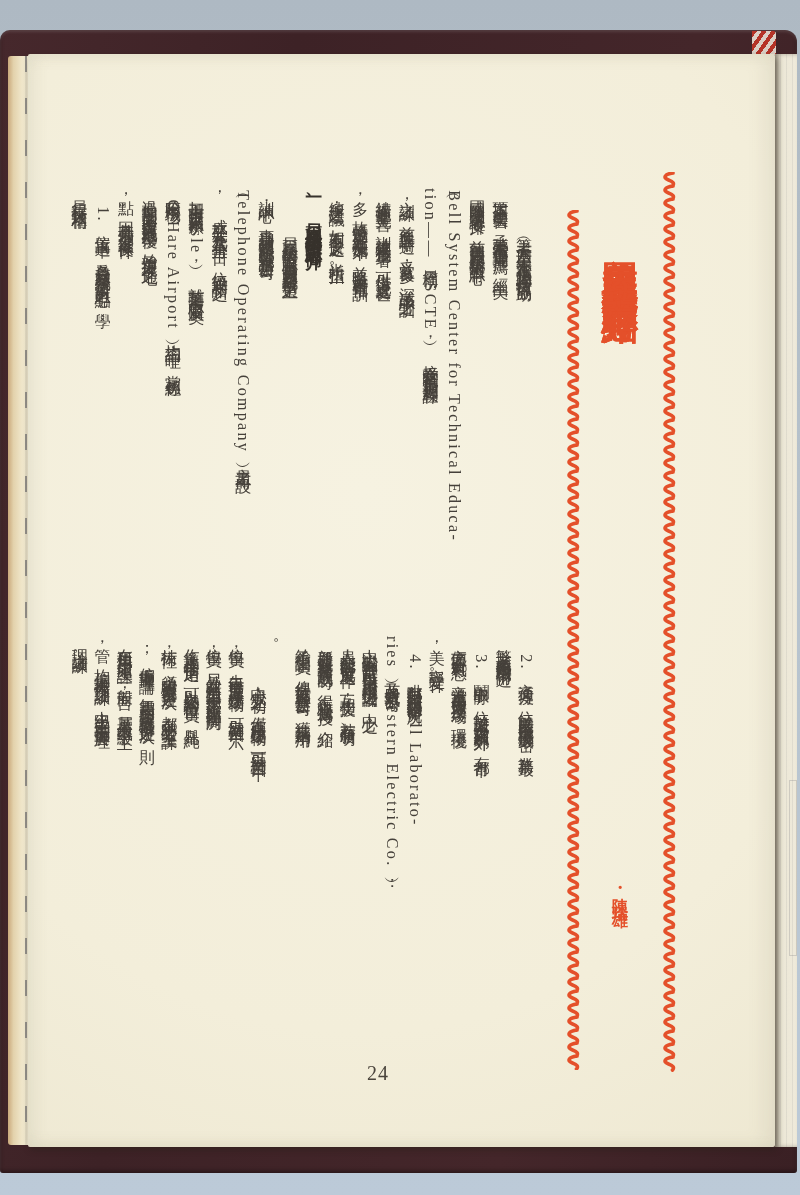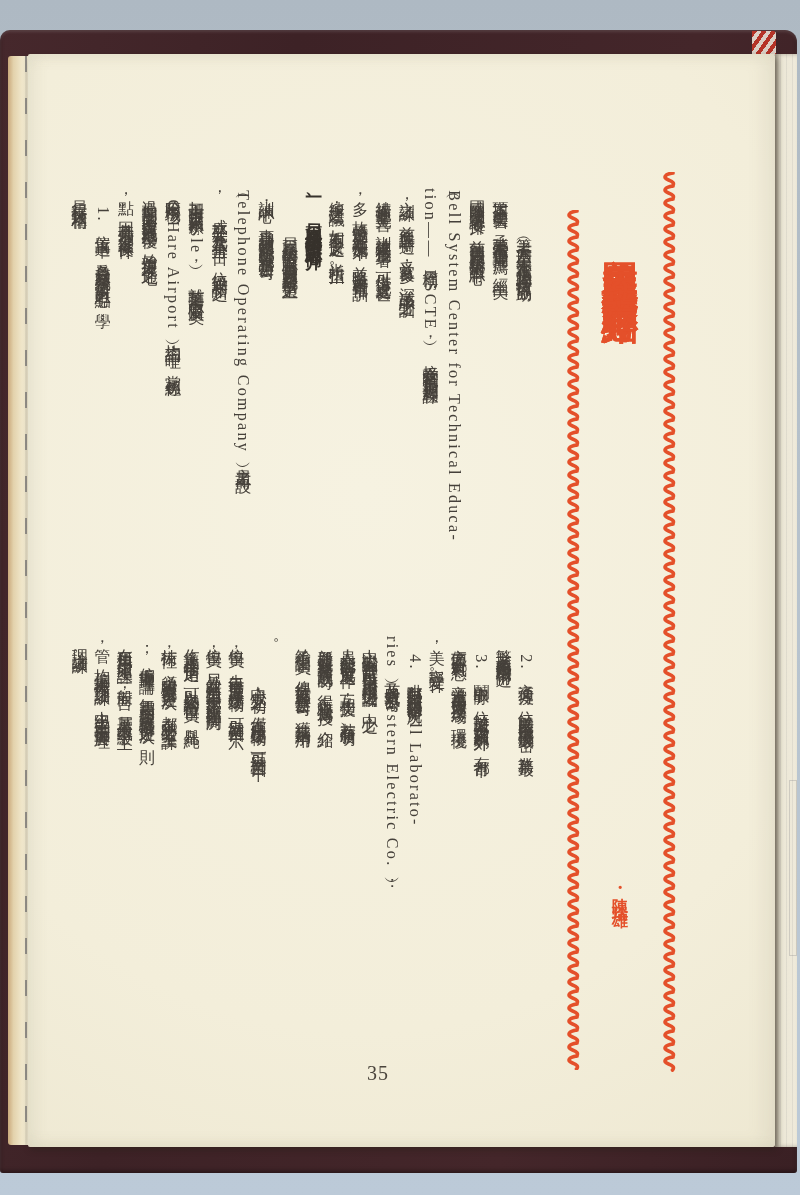--- a/index.html
+++ b/index.html
@@ -155,15 +155,15 @@
     </div>
     <div class="chain right">
       <svg xmlns="http://www.w3.org/2000/svg" width="16" height="906" viewBox="0 0 16 906">
           <path d="M12 1 C3.5 2 1.5 6 7.5 8 C12.5 9.8 13.5 11.6 11.5 14 M12 14 C3.5 15 1.5 19 7.5 21 C12.5 22.8 13.5 24.6 11.5 27 M12 27 C3.5 28 1.5 32 7.5 34 C12.5 35.8 13.5 37.6 11.5 40 M12 40 C3.5 41 1.5 45 7.5 47 C12.5 48.8 13.5 50.6 11.5 53 M12 53 C3.5 54 1.5 58 7.5 60 C12.5 61.8 13.5 63.6 11.5 66 M12 66 C3.5 67 1.5 71 7.5 73 C12.5 74.8 13.5 76.6 11.5 79 M12 79 C3.5 80 1.5 84 7.5 86 C12.5 87.8 13.5 89.6 11.5 92 M12 92 C3.5 93 1.5 97 7.5 99 C12.5 100.8 13.5 102.6 11.5 105 M12 105 C3.5 106 1.5 110 7.5 112 C12.5 113.8 13.5 115.6 11.5 118 M12 118 C3.5 119 1.5 123 7.5 125 C12.5 126.8 13.5 128.6 11.5 131 M12 131 C3.5 132 1.5 136 7.5 138 C12.5 139.8 13.5 141.6 11.5 144 M12 144 C3.5 145 1.5 149 7.5 151 C12.5 152.8 13.5 154.6 11.5 157 M12 157 C3.5 158 1.5 162 7.5 164 C12.5 165.8 13.5 167.6 11.5 170 M12 170 C3.5 171 1.5 175 7.5 177 C12.5 178.8 13.5 180.6 11.5 183 M12 183 C3.5 184 1.5 188 7.5 190 C12.5 191.8 13.5 193.6 11.5 196 M12 196 C3.5 197 1.5 201 7.5 203 C12.5 204.8 13.5 206.6 11.5 209 M12 209 C3.5 210 1.5 214 7.5 216 C12.5 217.8 13.5 219.6 11.5 222 M12 222 C3.5 223 1.5 227 7.5 229 C12.5 230.8 13.5 232.6 11.5 235 M12 235 C3.5 236 1.5 240 7.5 242 C12.5 243.8 13.5 245.6 11.5 248 M12 248 C3.5 249 1.5 253 7.5 255 C12.5 256.8 13.5 258.6 11.5 261 M12 261 C3.5 262 1.5 266 7.5 268 C12.5 269.8 13.5 271.6 11.5 274 M12 274 C3.5 275 1.5 279 7.5 281 C12.5 282.8 13.5 284.6 11.5 287 M12 287 C3.5 288 1.5 292 7.5 294 C12.5 295.8 13.5 297.6 11.5 300 M12 300 C3.5 301 1.5 305 7.5 307 C12.5 308.8 13.5 310.6 11.5 313 M12 313 C3.5 314 1.5 318 7.5 320 C12.5 321.8 13.5 323.6 11.5 326 M12 326 C3.5 327 1.5 331 7.5 333 C12.5 334.8 13.5 336.6 11.5 339 M12 339 C3.5 340 1.5 344 7.5 346 C12.5 347.8 13.5 349.6 11.5 352 M12 352 C3.5 353 1.5 357 7.5 359 C12.5 360.8 13.5 362.6 11.5 365 M12 365 C3.5 366 1.5 370 7.5 372 C12.5 373.8 13.5 375.6 11.5 378 M12 378 C3.5 379 1.5 383 7.5 385 C12.5 386.8 13.5 388.6 11.5 391 M12 391 C3.5 392 1.5 396 7.5 398 C12.5 399.8 13.5 401.6 11.5 404 M12 404 C3.5 405 1.5 409 7.5 411 C12.5 412.8 13.5 414.6 11.5 417 M12 417 C3.5 418 1.5 422 7.5 424 C12.5 425.8 13.5 427.6 11.5 430 M12 430 C3.5 431 1.5 435 7.5 437 C12.5 438.8 13.5 440.6 11.5 443 M12 443 C3.5 444 1.5 448 7.5 450 C12.5 451.8 13.5 453.6 11.5 456 M12 456 C3.5 457 1.5 461 7.5 463 C12.5 464.8 13.5 466.6 11.5 469 M12 469 C3.5 470 1.5 474 7.5 476 C12.5 477.8 13.5 479.6 11.5 482 M12 482 C3.5 483 1.5 487 7.5 489 C12.5 490.8 13.5 492.6 11.5 495 M12 495 C3.5 496 1.5 500 7.5 502 C12.5 503.8 13.5 505.6 11.5 508 M12 508 C3.5 509 1.5 513 7.5 515 C12.5 516.8 13.5 518.6 11.5 521 M12 521 C3.5 522 1.5 526 7.5 528 C12.5 529.8 13.5 531.6 11.5 534 M12 534 C3.5 535 1.5 539 7.5 541 C12.5 542.8 13.5 544.6 11.5 547 M12 547 C3.5 548 1.5 552 7.5 554 C12.5 555.8 13.5 557.6 11.5 560 M12 560 C3.5 561 1.5 565 7.5 567 C12.5 568.8 13.5 570.6 11.5 573 M12 573 C3.5 574 1.5 578 7.5 580 C12.5 581.8 13.5 583.6 11.5 586 M12 586 C3.5 587 1.5 591 7.5 593 C12.5 594.8 13.5 596.6 11.5 599 M12 599 C3.5 600 1.5 604 7.5 606 C12.5 607.8 13.5 609.6 11.5 612 M12 612 C3.5 613 1.5 617 7.5 619 C12.5 620.8 13.5 622.6 11.5 625 M12 625 C3.5 626 1.5 630 7.5 632 C12.5 633.8 13.5 635.6 11.5 638 M12 638 C3.5 639 1.5 643 7.5 645 C12.5 646.8 13.5 648.6 11.5 651 M12 651 C3.5 652 1.5 656 7.5 658 C12.5 659.8 13.5 661.6 11.5 664 M12 664 C3.5 665 1.5 669 7.5 671 C12.5 672.8 13.5 674.6 11.5 677 M12 677 C3.5 678 1.5 682 7.5 684 C12.5 685.8 13.5 687.6 11.5 690 M12 690 C3.5 691 1.5 695 7.5 697 C12.5 698.8 13.5 700.6 11.5 703 M12 703 C3.5 704 1.5 708 7.5 710 C12.5 711.8 13.5 713.6 11.5 716 M12 716 C3.5 717 1.5 721 7.5 723 C12.5 724.8 13.5 726.6 11.5 729 M12 729 C3.5 730 1.5 734 7.5 736 C12.5 737.8 13.5 739.6 11.5 742 M12 742 C3.5 743 1.5 747 7.5 749 C12.5 750.8 13.5 752.6 11.5 755 M12 755 C3.5 756 1.5 760 7.5 762 C12.5 763.8 13.5 765.6 11.5 768 M12 768 C3.5 769 1.5 773 7.5 775 C12.5 776.8 13.5 778.6 11.5 781 M12 781 C3.5 782 1.5 786 7.5 788 C12.5 789.8 13.5 791.6 11.5 794 M12 794 C3.5 795 1.5 799 7.5 801 C12.5 802.8 13.5 804.6 11.5 807 M12 807 C3.5 808 1.5 812 7.5 814 C12.5 815.8 13.5 817.6 11.5 820 M12 820 C3.5 821 1.5 825 7.5 827 C12.5 828.8 13.5 830.6 11.5 833 M12 833 C3.5 834 1.5 838 7.5 840 C12.5 841.8 13.5 843.6 11.5 846 M12 846 C3.5 847 1.5 851 7.5 853 C12.5 854.8 13.5 856.6 11.5 859 M12 859 C3.5 860 1.5 864 7.5 866 C12.5 867.8 13.5 869.6 11.5 872 M12 872 C3.5 873 1.5 877 7.5 879 C12.5 880.8 13.5 882.6 11.5 885 M12 885 C3.5 886 1.5 890 7.5 892 C12.5 893.8 13.5 895.6 11.5 898 " fill="none" stroke="#e4502a" stroke-width="3.6" stroke-linecap="round"></path>
         </svg>
     </div>
 
     <div class="title">美國貝爾系統技術教育中心介紹</div>
     <div class="author">・陳瑞雄・</div>
 
-    <div class="pagenum">35</div>
+    <div class="pagenum">24</div>
   </div>
 </div>
 
 </body></html>

